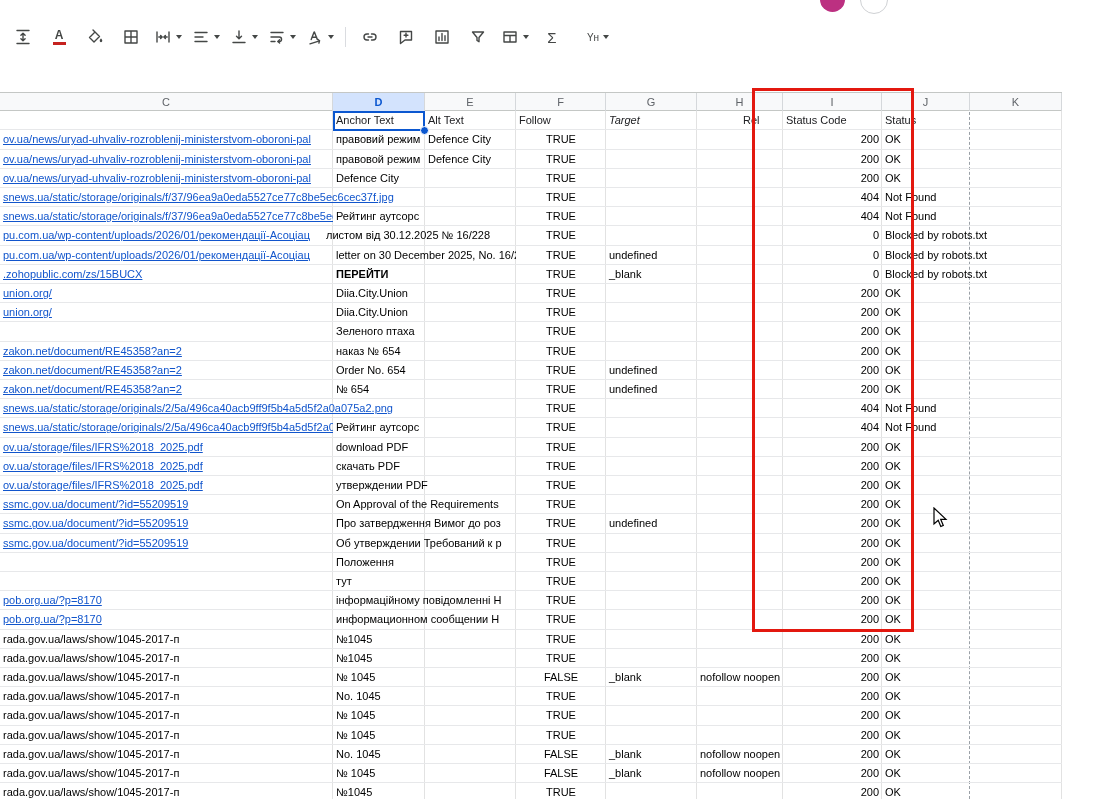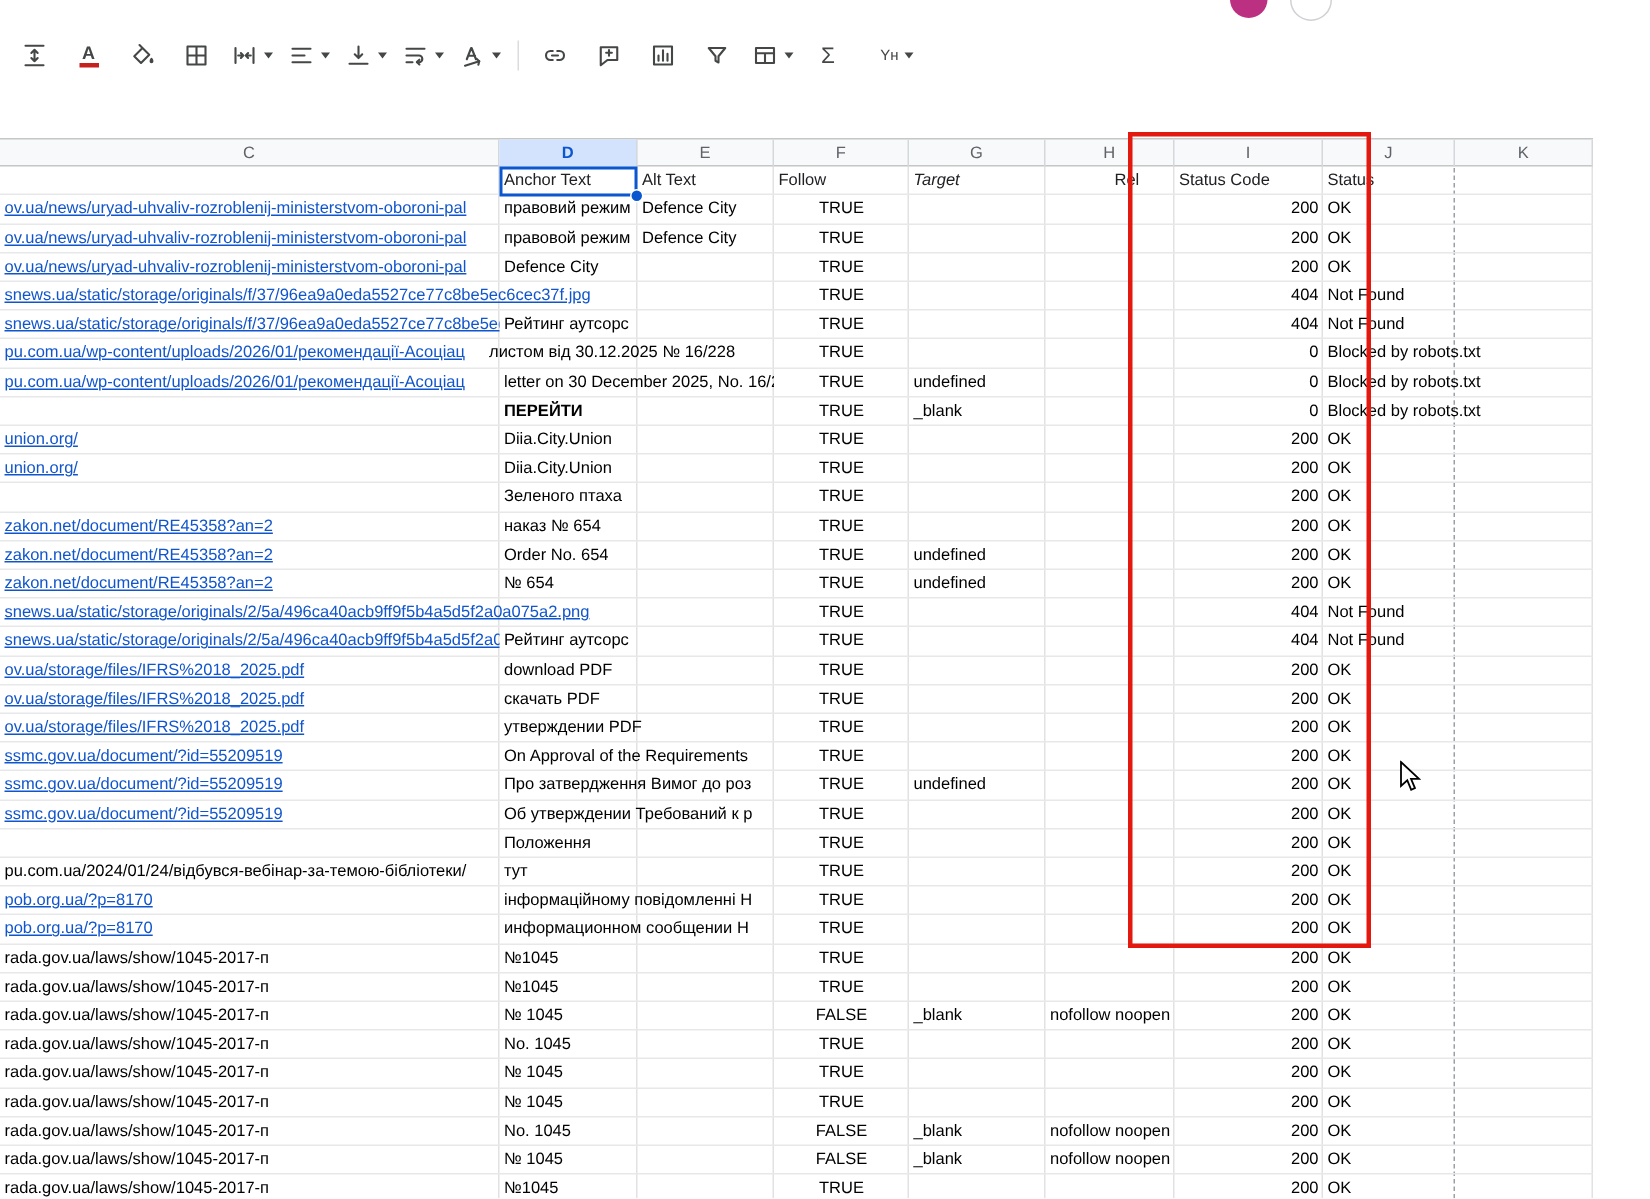--- a/index.html
+++ b/index.html
@@ -236,20 +236,21 @@
       </div>
       <div class="sheet-row" style="top: 245.6px;">
         <div class="cell c lnk" style="left: 0px; width: 333px;">pu.com.ua/wp-content/uploads/2026/01/рекомендації-Асоціац</div>
         <div class="cell t" style="left: 333px; width: 183px;">letter on 30 December 2025, No. 16/228</div>
         <div class="cell ctr" style="left: 516px; width: 90px;">TRUE</div>
         <div class="cell t" style="left: 606px; width: 91px;">undefined</div>
         <div class="cell num" style="left: 783px; width: 99px;">0</div>
         <div class="cell t" style="left: 882px; width: 178px;">Blocked by robots.txt</div>
       </div>
       <div class="sheet-row" style="top: 264.8px;">
+        <div class="cell c lnk" style="left: 0px; width: 333px;">.zohopublic.com/zs/15BUCX</div>
         <div class="cell t" style="left: 333px; width: 183px; font-weight: bold;">ПЕРЕЙТИ</div>
         <div class="cell ctr" style="left: 516px; width: 90px;">TRUE</div>
         <div class="cell t" style="left: 606px; width: 91px;">_blank</div>
         <div class="cell num" style="left: 783px; width: 99px;">0</div>
         <div class="cell t" style="left: 882px; width: 178px;">Blocked by robots.txt</div>
       </div>
       <div class="sheet-row" style="top: 284px;">
         <div class="cell c lnk" style="left: 0px; width: 333px;">union.org/</div>
         <div class="cell t" style="left: 333px; width: 183px;">Diia.City.Union</div>
         <div class="cell ctr" style="left: 516px; width: 90px;">TRUE</div>
@@ -349,21 +350,20 @@
         <div class="cell num" style="left: 783px; width: 99px;">200</div>
         <div class="cell t" style="left: 882px; width: 178px;">OK</div>
       </div>
       <div class="sheet-row" style="top: 552.8px;">
         <div class="cell t" style="left: 333px; width: 183px;">Положення</div>
         <div class="cell ctr" style="left: 516px; width: 90px;">TRUE</div>
         <div class="cell num" style="left: 783px; width: 99px;">200</div>
         <div class="cell t" style="left: 882px; width: 178px;">OK</div>
       </div>
       <div class="sheet-row" style="top: 572px;">
-        <div class="cell c" style="left: 0px; width: 333px;">pu.com.ua/2024/01/24/відбувся-вебінар-за-темою-бібліотеки/</div>
         <div class="cell t" style="left: 333px; width: 183px;">тут</div>
         <div class="cell ctr" style="left: 516px; width: 90px;">TRUE</div>
         <div class="cell num" style="left: 783px; width: 99px;">200</div>
         <div class="cell t" style="left: 882px; width: 178px;">OK</div>
       </div>
       <div class="sheet-row" style="top: 591.2px;">
         <div class="cell c lnk" style="left: 0px; width: 333px;">pob.org.ua/?p=8170</div>
         <div class="cell t" style="left: 333px; width: 183px;">інформаційному повідомленні Н</div>
         <div class="cell ctr" style="left: 516px; width: 90px;">TRUE</div>
         <div class="cell num" style="left: 783px; width: 99px;">200</div>

